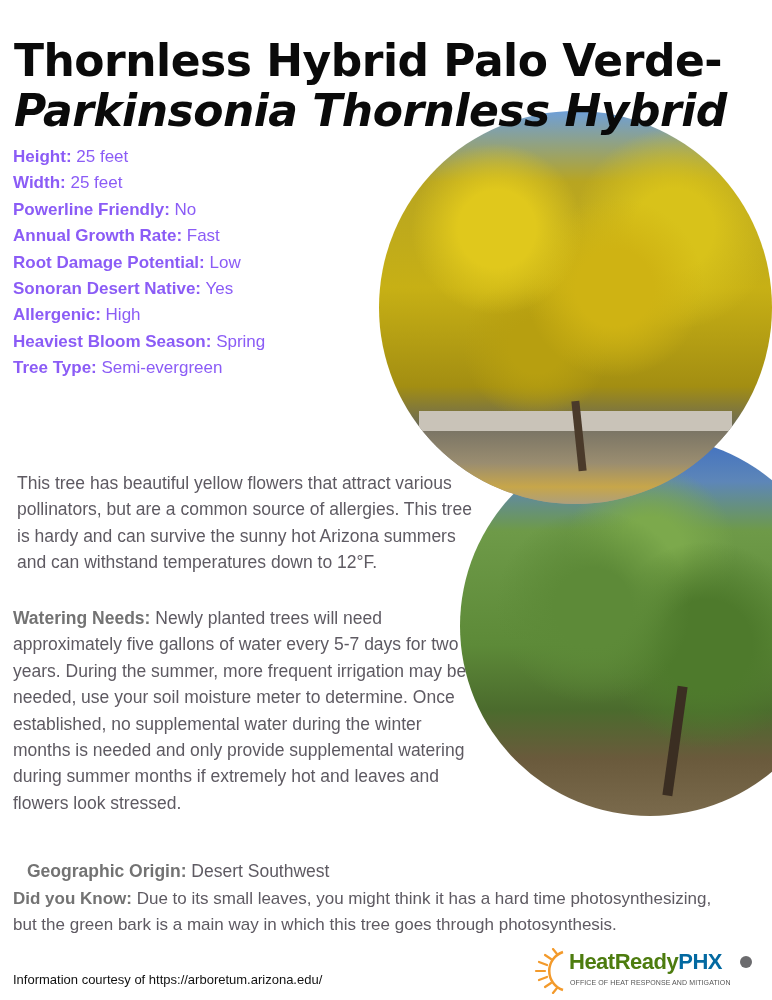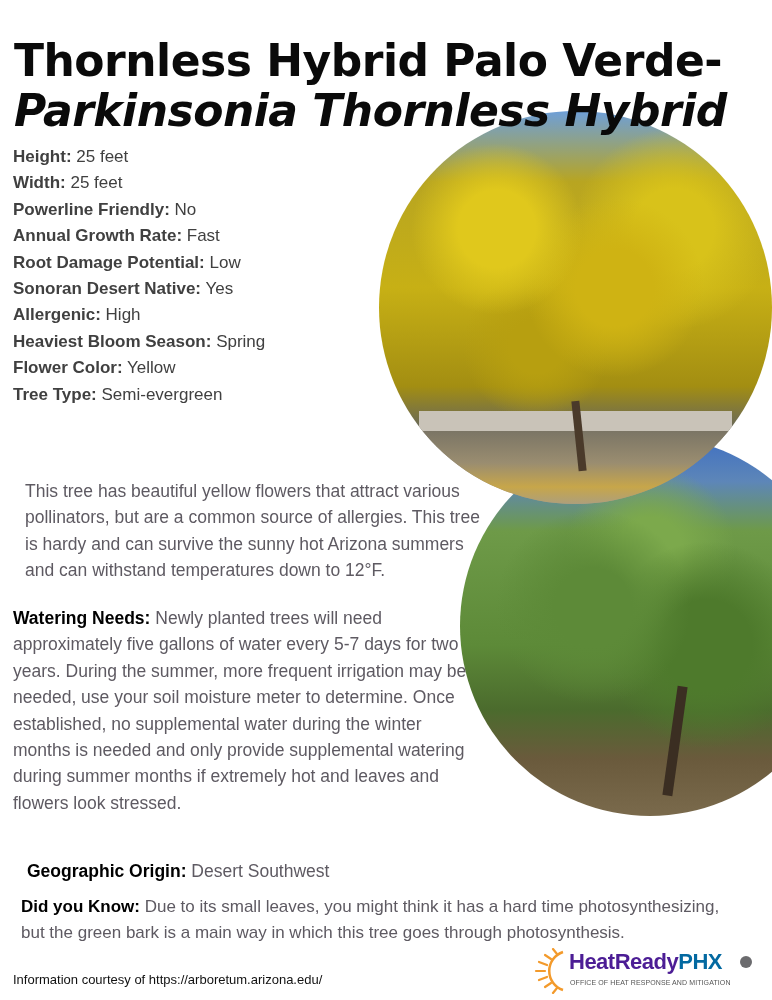--- a/index.html
+++ b/index.html
@@ -21,33 +21,33 @@
     .circle-1 .wall { position: absolute; left: 40px; right: 40px; top: 300px; height: 22px; background: #c9c3b8; }
     .circle-2 { left: 460px; top: 436px; width: 380px; height: 380px; z-index: 1;
       background:
         radial-gradient(circle at 35% 45%, #5d8a38 0 12%, transparent 30%),
         radial-gradient(circle at 65% 55%, #4e7a2c 0 14%, transparent 32%),
         radial-gradient(circle at 50% 30%, #7ca94c 0 10%, transparent 26%),
         linear-gradient(180deg, #3f6fc2 0%, #5d86b8 12%, #6e9a48 25%, #5d8a38 55%, #4b6b2d 72%, #6a5a3c 85%, #7a6a4c 100%);
     }
     .circle-2 .trunk { position: absolute; left: 210px; top: 250px; width: 10px; height: 110px; background: #3b2e22; transform: rotate(8deg); }
     .specs { position: absolute; left: 13px; top: 144px; z-index: 3; }
-    .spec-row { font-size: 17px; line-height: 26.4px; color: #404040; white-space: nowrap; }
+    .spec-row { font-size: 17px; line-height: 26.4px; color: #8b5cf6; white-space: nowrap; }
     .spec-row .lbl { font-weight: bold; }
     .para { position: absolute; left: 13px; z-index: 3; font-size: 17.5px; line-height: 26.4px; color: #5e5a62; }
-    .para b { color: #000000; }
+    .para b { color: #737373; }
     .desc { top: 466px; width: 470px; }
     .water { top: 605px; width: 470px; }
     .origin { top: 844px; width: 470px; }
     .dyk { top: 886px; width: 700px; font-family: "Liberation Sans", sans-serif; font-size: 17px; }
     .credit { position: absolute; left: 13px; top: 972px; font-size: 13px; color: #111; z-index: 3; }
     .logo { position: absolute; left: 533px; top: 946px; width: 230px; height: 50px; z-index: 3; }
     .logo .sun { position: absolute; left: 0; top: 2px; width: 36px; height: 46px; }
     .logo .brand { position: absolute; left: 36px; top: 3px; font-size: 22px; font-weight: bold; white-space: nowrap; letter-spacing: -0.5px; font-family: "Liberation Sans", sans-serif; }
-    .logo .brand .heat { color: #4c1d95; }
+    .logo .brand .heat { color: #4d7c0f; }
     .logo .brand .phx { color: #0369a1; }
     .logo .phoenix { position: absolute; left: 207px; top: 10px; width: 12px; height: 12px; border-radius: 50%; background: #6b6b6e; }
     .logo .tagline { position: absolute; left: 37px; top: 33px; font-size: 7px; color: #555; letter-spacing: 0.1px; white-space: nowrap; }
   </style>
 </head>
 <body>
 
 <h1 class="title title-1">Thornless Hybrid Palo Verde-</h1>
 <h1 class="title title-2">Parkinsonia Thornless Hybrid</h1>
 
@@ -62,31 +62,30 @@
 
 <div class="specs">
   <div class="spec-row"><span class="lbl">Height:</span><span> 25 feet</span></div>
   <div class="spec-row"><span class="lbl">Width:</span><span> 25 feet</span></div>
   <div class="spec-row"><span class="lbl">Powerline Friendly:</span><span> No</span></div>
   <div class="spec-row"><span class="lbl">Annual Growth Rate:</span><span> Fast</span></div>
   <div class="spec-row"><span class="lbl">Root Damage Potential:</span><span> Low</span></div>
   <div class="spec-row"><span class="lbl">Sonoran Desert Native:</span><span> Yes</span></div>
   <div class="spec-row"><span class="lbl">Allergenic:</span><span> High</span></div>
   <div class="spec-row"><span class="lbl">Heaviest Bloom Season:</span><span> Spring</span></div>
-  <div class="spec-row"><span class="lbl">Flower Color:</span><span> Yellow</span></div>
   <div class="spec-row"><span class="lbl">Tree Type:</span><span> Semi-evergreen</span></div>
 </div>
 
-<p class="para desc" style="margin:12px">This tree has beautiful yellow flowers that attract various pollinators, but are a common source of allergies. This tree is hardy and can survive the sunny hot Arizona summers and can withstand temperatures down to 12°F.</p>
+<p class="para desc" style="margin:4px">This tree has beautiful yellow flowers that attract various pollinators, but are a common source of allergies. This tree is hardy and can survive the sunny hot Arizona summers and can withstand temperatures down to 12°F.</p>
 
 <p class="para water" style="margin:0"><b>Watering Needs:</b><span> Newly planted trees will need approximately five gallons of water every 5-7 days for two years. During the summer, more frequent irrigation may be needed, use your soil moisture meter to determine. Once established, no supplemental water during the winter months is needed and only provide supplemental watering during summer months if extremely hot and leaves and flowers look stressed.</span></p>
 
 <p class="para origin" style="margin:14px"><b>Geographic Origin:</b><span> Desert Southwest</span></p>
 
-<p class="para dyk" style="margin:8px"><b>Did you Know:</b><span> Due to its small leaves, you might think it has a hard time photosynthesizing, but the green bark is a main way in which this tree goes through photosynthesis.</span></p>
+<p class="para dyk" style="margin:0"><b>Did you Know:</b><span> Due to its small leaves, you might think it has a hard time photosynthesizing, but the green bark is a main way in which this tree goes through photosynthesis.</span></p>
 
 <div class="credit">Information courtesy of https://arboretum.arizona.edu/</div>
 
 <div class="logo">
   <svg class="sun" viewBox="0 0 36 46">
     <path d="M30 4 A20 20 0 0 0 30 42" fill="none" stroke="#f39a2b" stroke-width="2.5"></path>
     <g stroke="#f39a2b" stroke-width="2.2" stroke-linecap="round">
       <line x1="24" y1="6" x2="20" y2="1"></line>
       <line x1="18" y1="11" x2="12" y2="7"></line>
       <line x1="14" y1="17" x2="6" y2="14"></line>

